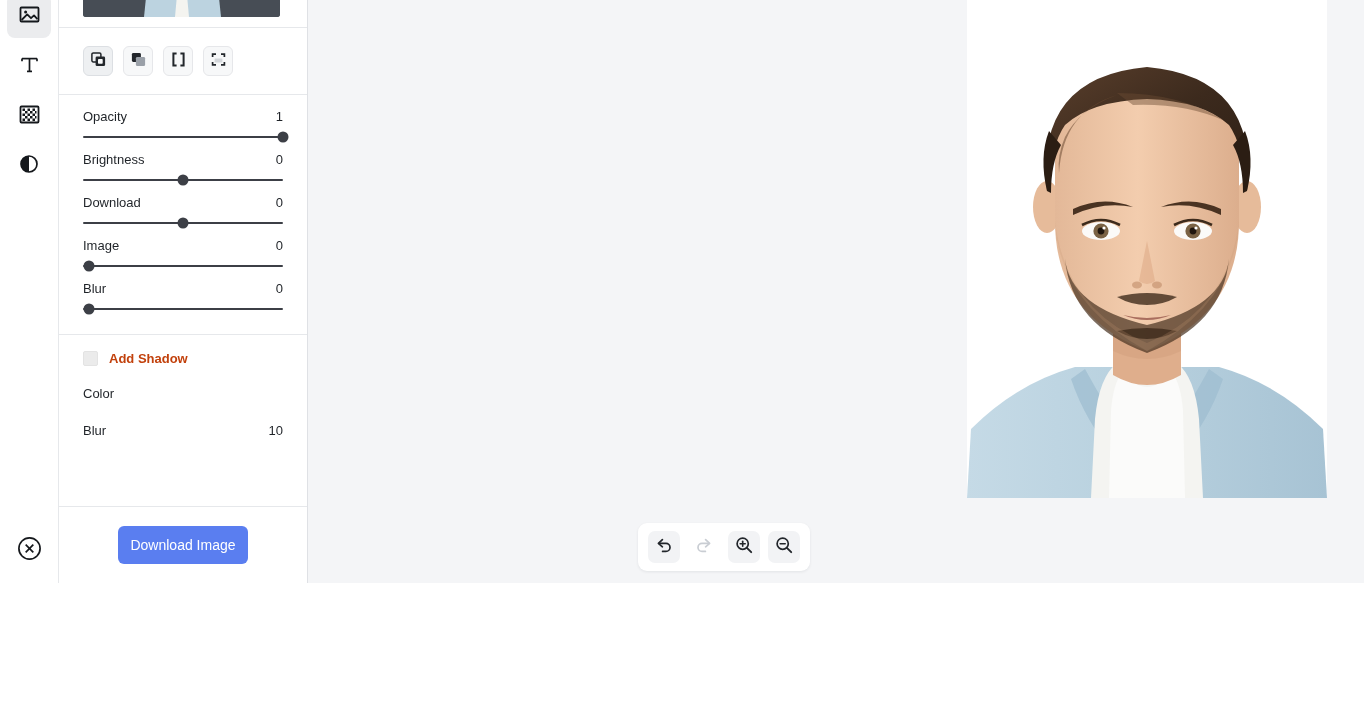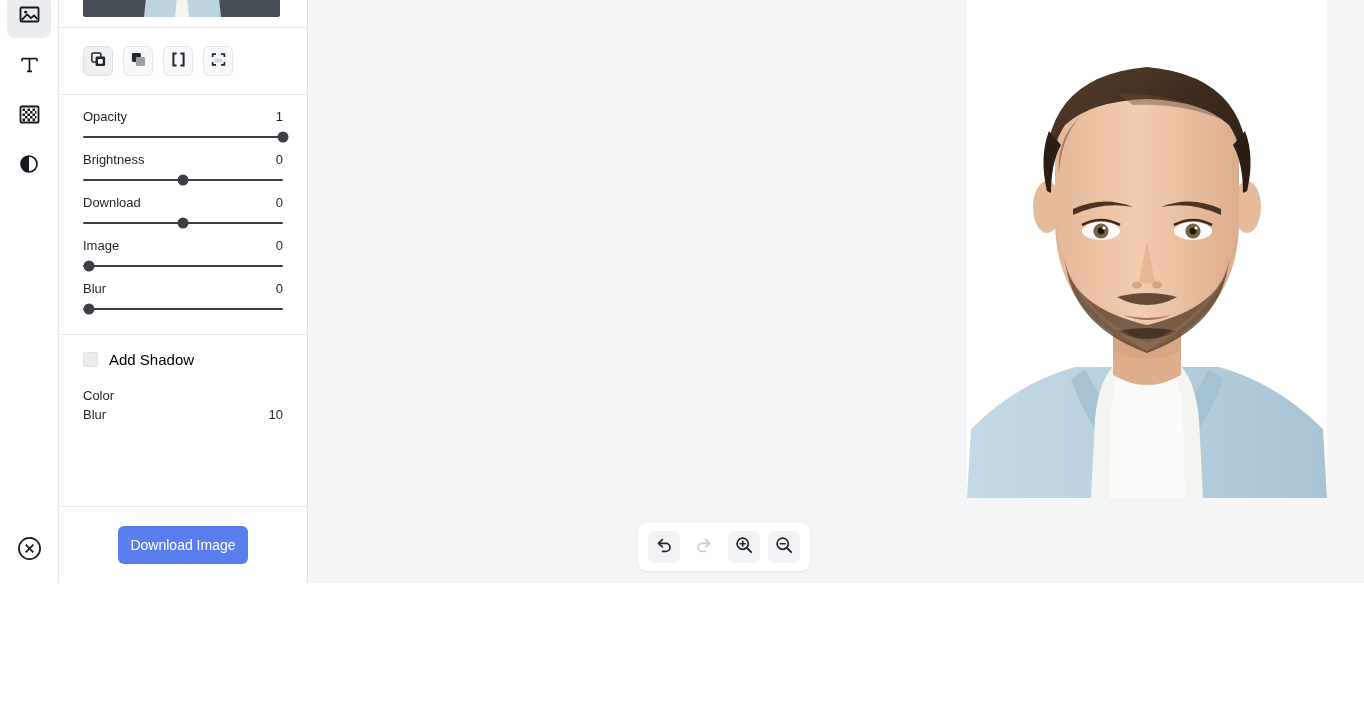--- a/index.html
+++ b/index.html
@@ -78,22 +78,22 @@
     position: absolute; top: 50%; width: 11px; height: 11px; border-radius: 50%;
     background: #3c3f46; transform: translate(-50%, -50%); cursor: grab;
   }
 
   .shadow-sect { padding: 16px 24px 6px 24px; }
   .chk-row { display: flex; align-items: center; gap: 11px; margin-bottom: 20px; }
   .chk {
     width: 15px; height: 15px; background: #ebebeb; border: 1px solid #e3e3e3;
     border-radius: 2px; cursor: pointer; flex: 0 0 15px;
   }
-  .chk-lbl { font-size: 15px; font-weight: normal; color: #000000; }
-  .sub-lbl { font-size: 13px; color: #1f2328; margin-bottom: 4px; }
+  .chk-lbl { font-size: 13px; font-weight: bold; color: #c2410c; }
+  .sub-lbl { font-size: 13px; color: #1f2328; margin-bottom: 22px; }
   .color-row { display: flex; align-items: center; gap: 12px; margin-bottom: 22px; }
   .swatch { width: 25px; height: 25px; background: #000; cursor: pointer; }
   .swatch-val { font-size: 13px; color: #1f2328; }
 
   .panel-foot {
     position: absolute; left: 0; right: 0; bottom: 0; height: 77px;
     background: #ffffff; border-top: 1px solid #e6e8eb;
     display: flex; align-items: center; justify-content: center;
   }
   .dl-btn {

